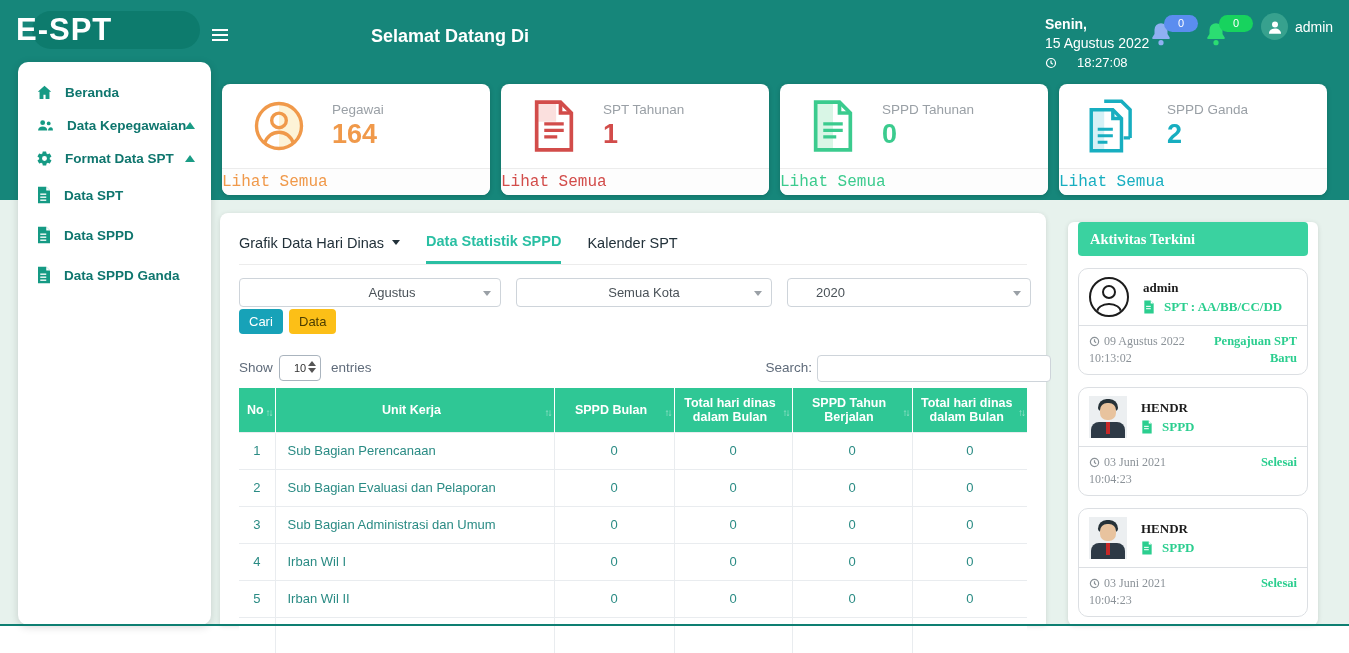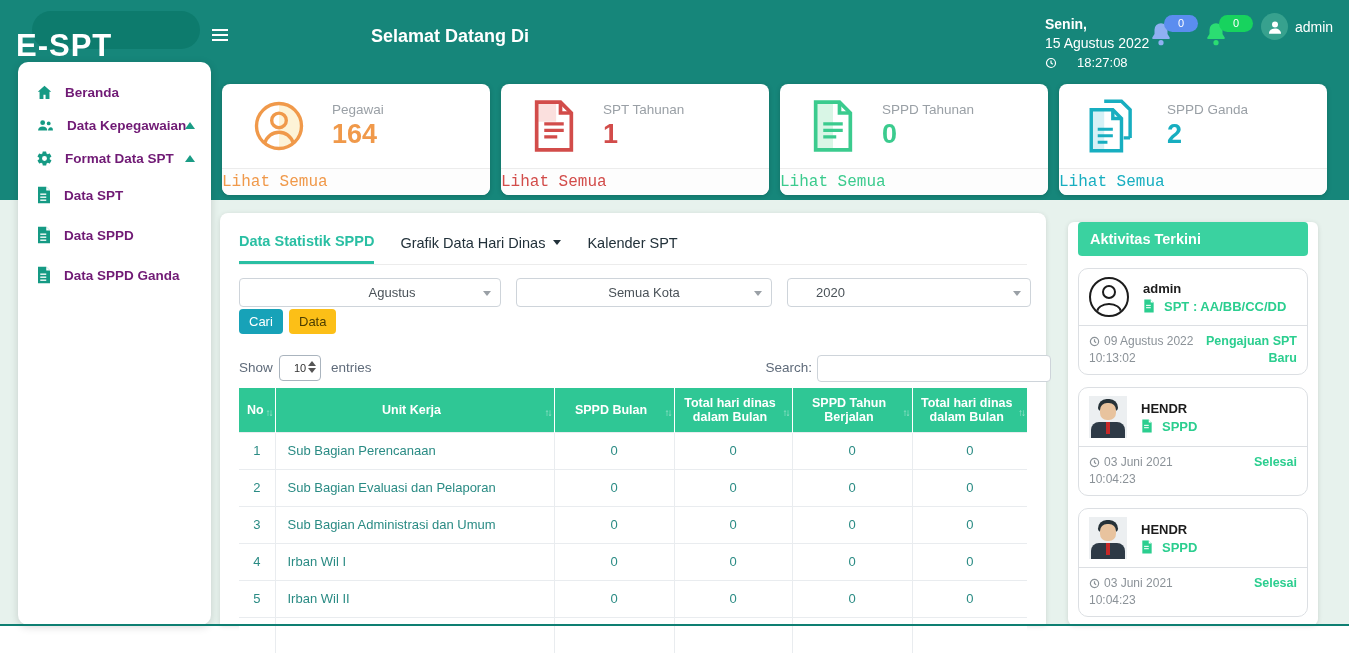--- a/index.html
+++ b/index.html
@@ -7,21 +7,21 @@
     font-family:"Liberation Sans", sans-serif; }
   .viewport { position:relative; width:1349px; height:653px; overflow:hidden; background:#fff; }
 
   
   .teal-band   { position:absolute; left:0; top:0; width:1349px; height:200px; background:#16867a; }
   .mint-band   { position:absolute; left:0; top:200px; width:1349px; height:425px; background:#e7f2ed; }
   .bottom-line { position:absolute; left:0; top:624px; width:1349px; height:2px; background:#0e7f72; }
 
   
   .logo-blob { position:absolute; left:32px; top:11px; width:168px; height:38px; border-radius:19px; background:#0d7b6d; }
-  .logo-text { position:absolute; left:16px; top:28px; color:#fff; font-size:31px; font-weight:bold; letter-spacing:1px; }
+  .logo-text { position:absolute; left:16px; top:12px; color:#fff; font-size:31px; font-weight:bold; letter-spacing:1px; }
   .hamburger { position:absolute; left:212px; top:29px; width:16px; cursor:pointer; }
   .hamburger span { display:block; height:2px; background:#fff; margin-bottom:3px; }
   .page-title { position:absolute; left:371px; top:26px; color:#fff; font-size:18px; font-weight:bold; }
 
   .date-block { position:absolute; left:1045px; top:15px; color:#fff; font-size:14px; line-height:19px; }
   .date-block .day { font-weight:bold; }
   .date-block .time-row { font-size:13px; display:flex; align-items:center; gap:20px; }
 
   .bell-wrap { position:absolute; top:20px; width:50px; height:34px; }
   .bell-1 { left:1148px; } .bell-2 { left:1203px; }
@@ -30,21 +30,21 @@
   .badge-blue { background:#5b8def; } .badge-green { background:#17d35e; }
 
   .hdr-avatar { position:absolute; left:1261px; top:13px; width:27px; height:27px; border-radius:50%;
     background:#37a18e; display:flex; align-items:center; justify-content:center; }
   .hdr-user { position:absolute; left:1295px; top:19px; color:#fff; font-size:14px; }
 
   
   .sidebar { position:absolute; left:18px; top:62px; width:193px; height:563px; background:#fff;
     border-radius:10px; box-shadow:0 2px 8px rgba(0,0,0,.15); padding-top:14px; }
   .side-item { display:flex; align-items:center; gap:12px; padding:8px 16px 8px 18px;
-    font-size:13.5px; color:#701a75; font-weight:600; cursor:pointer; position:relative; }
+    font-size:13.5px; color:#0f766e; font-weight:600; cursor:pointer; position:relative; }
   .side-item.spaced { padding-top:11px; padding-bottom:11px; }
   .side-item svg { flex:0 0 auto; }
   .caret-up { position:absolute; right:16px; width:0; height:0;
     border-left:5px solid transparent; border-right:5px solid transparent; border-bottom:7px solid #1a9c85; }
 
   
   .stats { position:absolute; left:222px; top:84px; width:1105px; display:flex; gap:11px; }
   .stat-card { flex:1; background:#fff; border-radius:8px; box-shadow:0 1px 5px rgba(0,0,0,.18); overflow:hidden; }
   .stat-top { height:84px; display:flex; align-items:center; padding-left:30px; gap:26px; }
   .stat-label { font-size:13.5px; color:#9aa0a6; margin-bottom:2px; }
@@ -98,21 +98,21 @@
   .sort-ic { position:absolute; right:3px; bottom:14px; font-size:10px; color:rgba(255,255,255,.55); letter-spacing:-2px; }
   .tbl td { height:37px; font-size:13px; color:#2a8b84; border:1px solid #e9ecef; border-left:none;
     text-align:center; background:#fff; }
   .tbl td:last-child { border-right:none; }
   .tbl td.unit { text-align:left; padding-left:12px; cursor:pointer; }
   .col-no { width:36px; } .col-unit { width:279px; } .col-b1 { width:120px; }
   .col-b2 { width:118px; } .col-b3 { width:120px; } .col-b4 { width:115px; }
 
   
   .acts { position:absolute; left:1068px; top:222px; width:250px; height:403px; background:#fff;
-    border-radius:6px; box-shadow:0 1px 5px rgba(0,0,0,.12); padding:0 10px; overflow:hidden; }
+    border-radius:6px; box-shadow:0 1px 5px rgba(0,0,0,.12); padding:0 10px; overflow:hidden;font-family:Liberation Serif, serif; }
   .acts-header { margin-top:0; height:34px; background:#3ad2a0; border-radius:4px; color:#fff;
     font-size:14.5px; font-weight:bold; line-height:34px; padding-left:12px; }
   .act-card { border:1px solid #dcdfe3; border-radius:10px; margin-top:12px; background:#fff; }
   .act-top { display:flex; align-items:center; gap:14px; padding:8px 10px; }
   .act-name { font-size:13px; font-weight:bold; color:#1c1c1c; margin-bottom:3px; }
   .act-doc { font-size:13px; font-weight:bold; color:#2bce8f; display:flex; align-items:center; gap:9px; }
   .act-foot { border-top:1px solid #dcdfe3; padding:7px 10px; display:flex; justify-content:space-between; }
   .act-when { font-size:12px; color:#8b9298; line-height:17px; }
   .act-when .d { display:flex; align-items:center; gap:4px; }
   .act-status { font-size:12.5px; font-weight:bold; color:#2bce8f; text-align:right; line-height:17px; max-width:95px; }
@@ -302,25 +302,25 @@
           <div class="stat-label">SPPD Ganda</div>
           <div class="stat-value c-teal">2</div>
         </div>
       </div>
       <div class="stat-foot c-teal">Lihat Semua</div>
     </div>
   </div>
 
   <div class="main-panel">
     <div class="tabs">
-      <div class="tab active">Data Statistik SPPD</div>
       <div class="tab">
         <span>Grafik Data Hari Dinas</span>
         <span class="tab-caret"></span>
       </div>
+      <div class="tab active">Data Statistik SPPD</div>
       <div class="tab">Kalender SPT</div>
     </div>
 
     <div class="select-box centered sel-1">
       <span>Agustus</span>
       <span class="sel-caret"></span>
     </div>
     <div class="select-box centered sel-2">
       <span>Semua Kota</span>
       <span class="sel-caret"></span>

